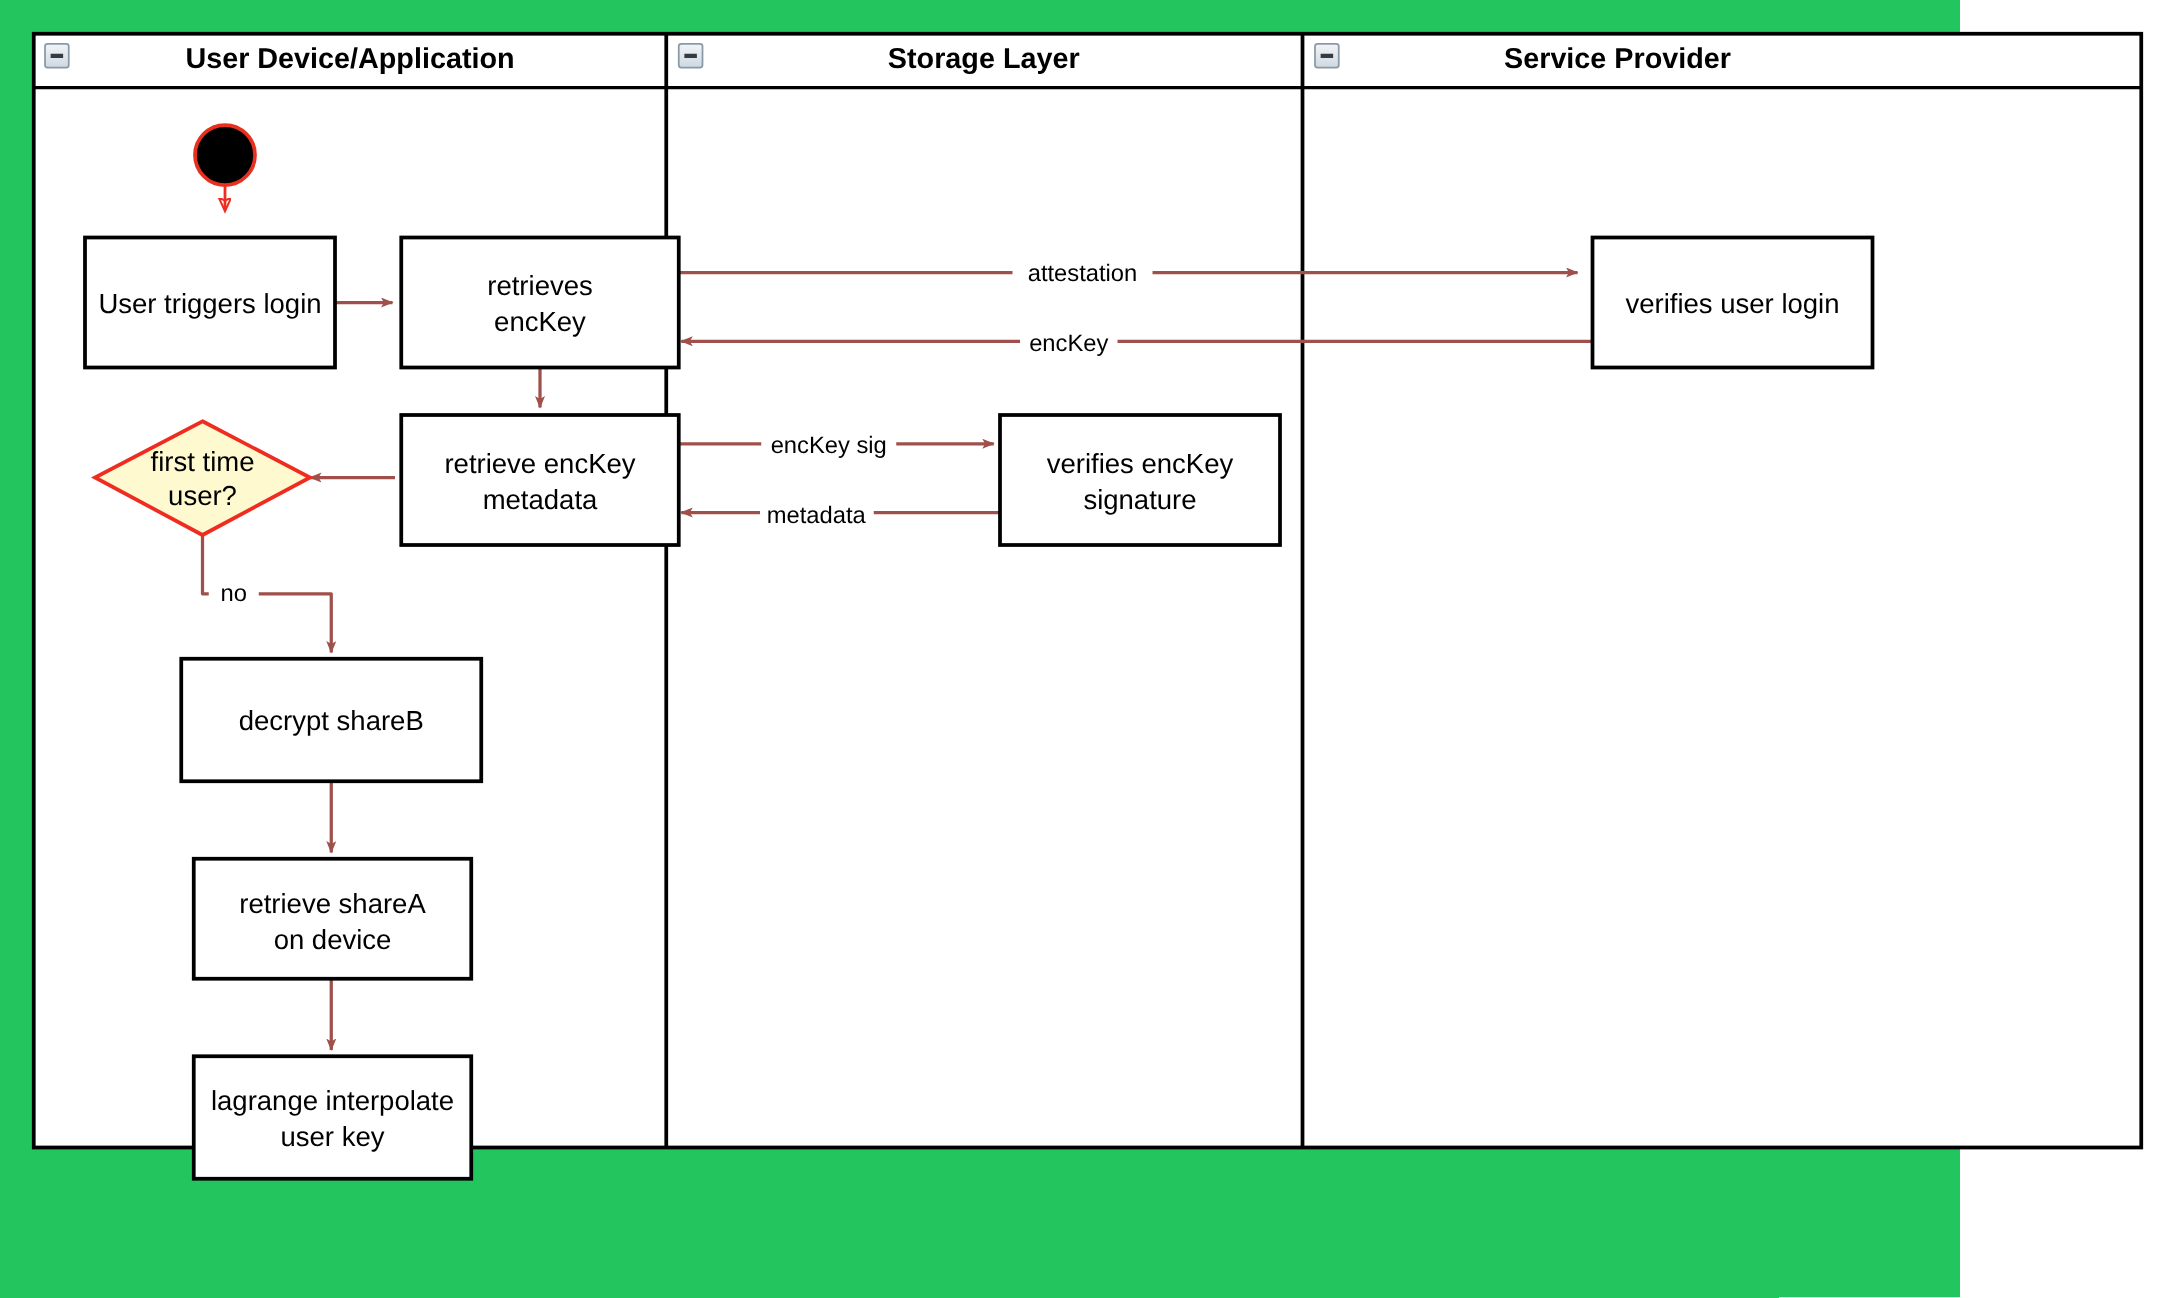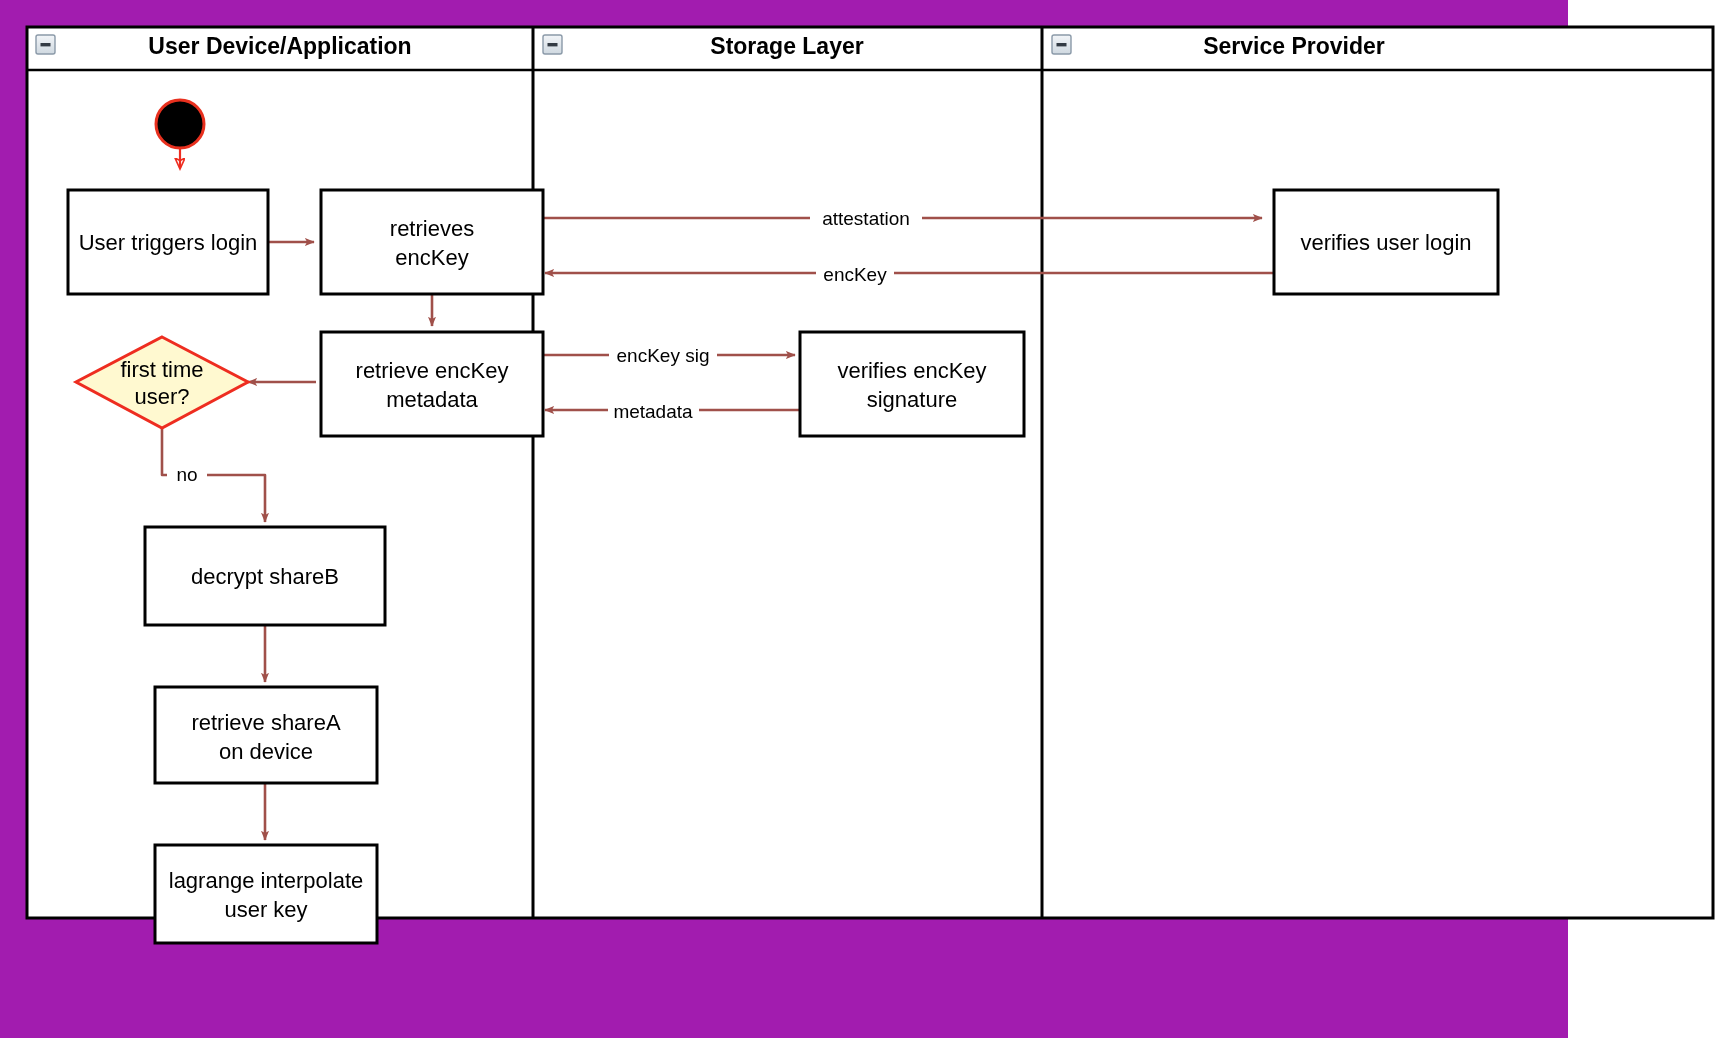--- a/index.html
+++ b/index.html
@@ -10,21 +10,21 @@
   body {
     width: 1732px;
     height: 1038px;
     font-family: "Liberation Sans", sans-serif;
     overflow: hidden;
   }
   #canvas {
     position: relative;
     width: 1568px;
     height: 1038px;
-    background: #a21caf;
+    background: #22c55e;
   }
   svg.diagram {
     position: absolute;
     left: 0;
     top: 0;
     width: 1732px;
     height: 1038px;
   }
   .lane-title {
     font-family: "Liberation Sans", sans-serif;

